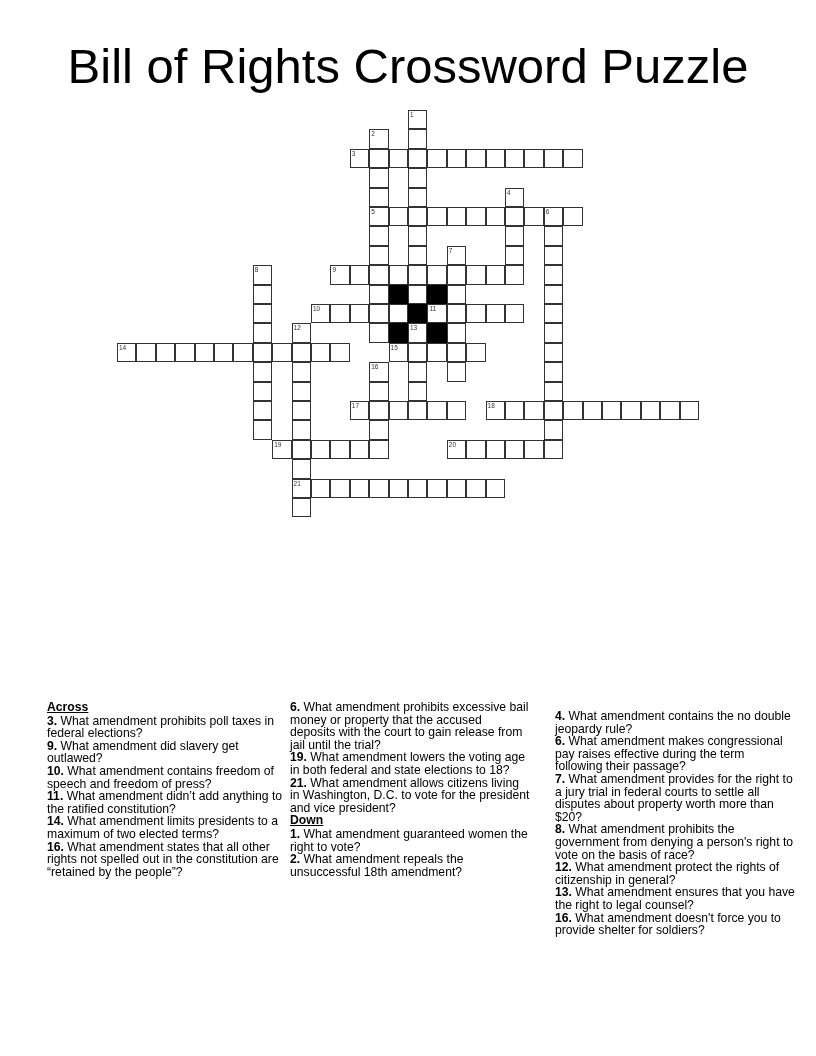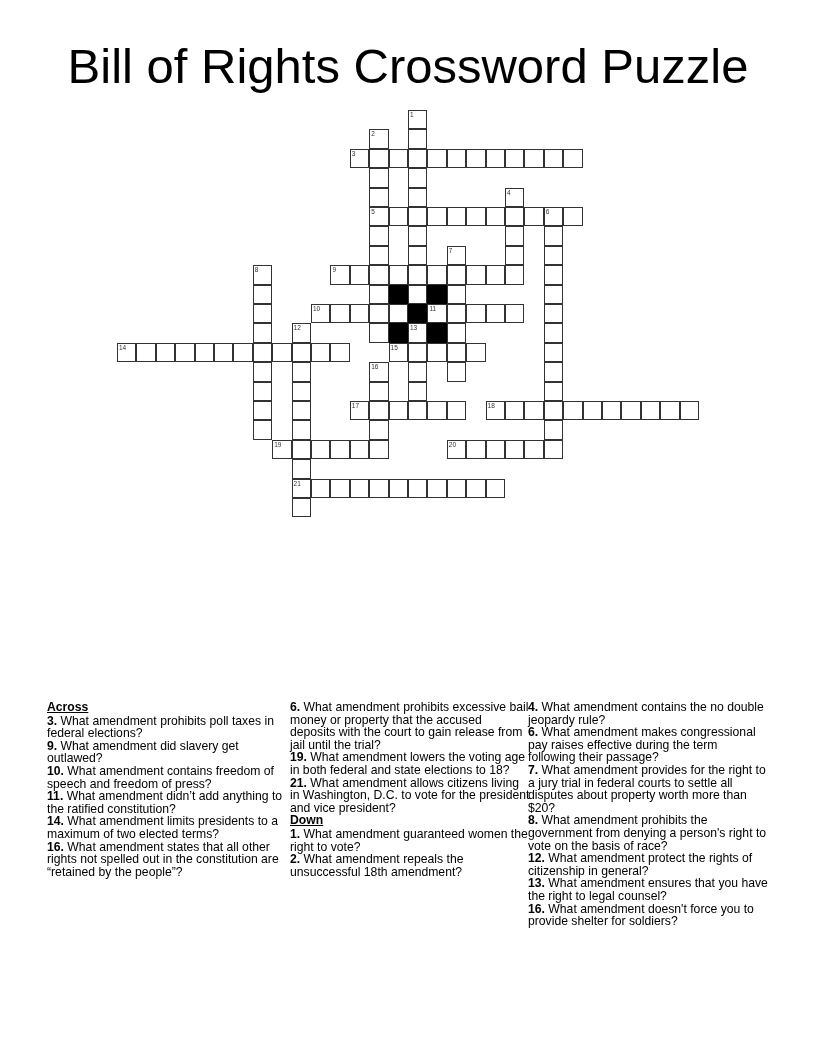--- a/index.html
+++ b/index.html
@@ -5,21 +5,21 @@
   html, body { margin: 0; padding: 0; background: #ffffff; }
   body { width: 816px; height: 1056px; position: relative; overflow: hidden; font-family: "Liberation Sans", sans-serif; color: #000; }
   .title { position: absolute; left: 0; top: 36px; width: 816px; text-align: center; font-size: 49px; line-height: 60px; font-family: "Liberation Sans", sans-serif; }
   .grid { position: absolute; left: 117px; top: 110px; width: 600px; height: 420px; }
   .cell { position: absolute; width: 19.4px; height: 19.4px; box-sizing: border-box; border: 1px solid #333; background: #fff; }
   .cell.black { background: #000; border-color: #000; }
   .cell .num { position: absolute; left: 1px; top: 0px; font-size: 6.5px; line-height: 7px; color: #333; font-family: "Liberation Sans", sans-serif; }
   .clues { position: absolute; top: 701px; font-size: 12.2px; line-height: 12.6px; font-family: "Liberation Sans", sans-serif; }
   .col1 { left: 47px; width: 240px; }
   .col2 { left: 290px; width: 240px; }
-  .col3 { left: 528px; width: 240px; }
+  .col3 { left: 555px; width: 240px; margin-top: 9px; }
   .hdr { font-weight: bold; text-decoration: underline; margin-bottom: 1px; }
   .clue { margin: 0; }
   .clue b { font-weight: bold; }
 </style>
 </head>
 <body>
 
 <div class="title">Bill of Rights Crossword Puzzle</div>
 
 <div class="grid" id="grid">

